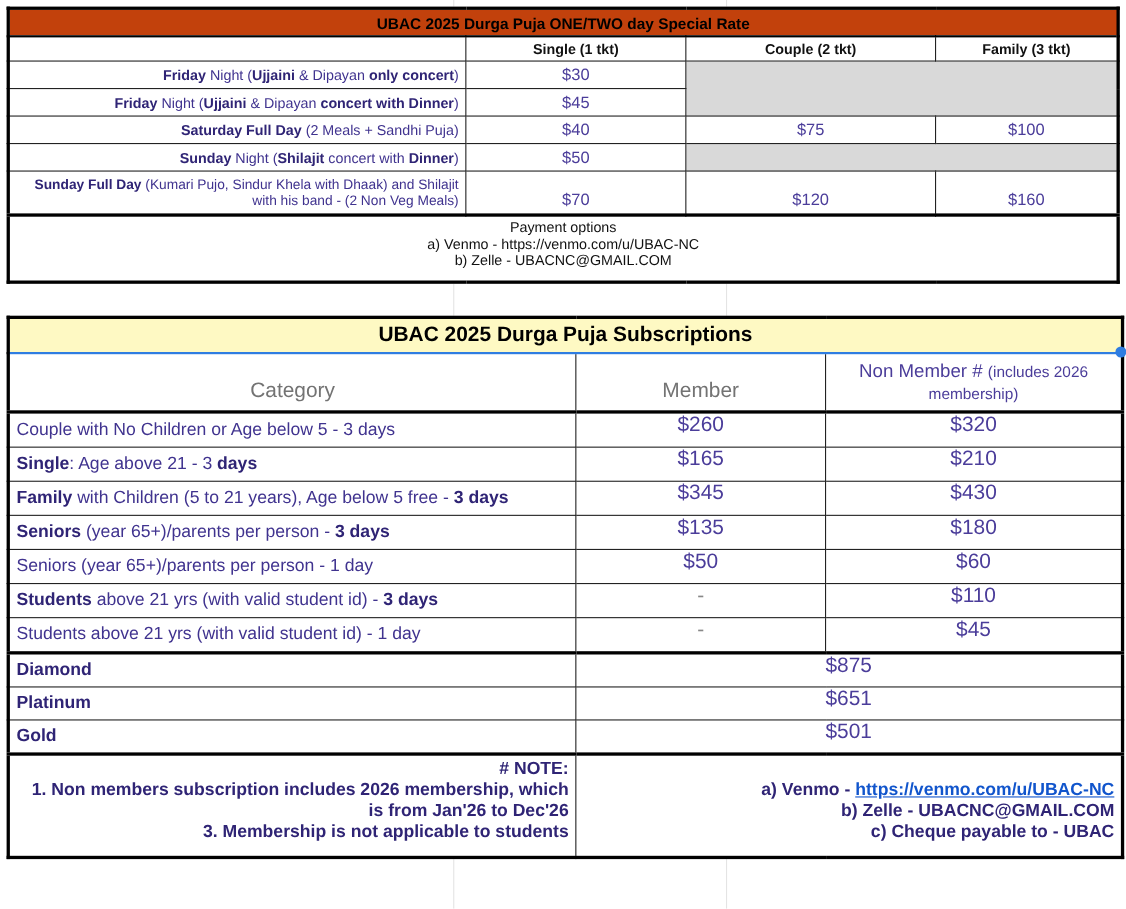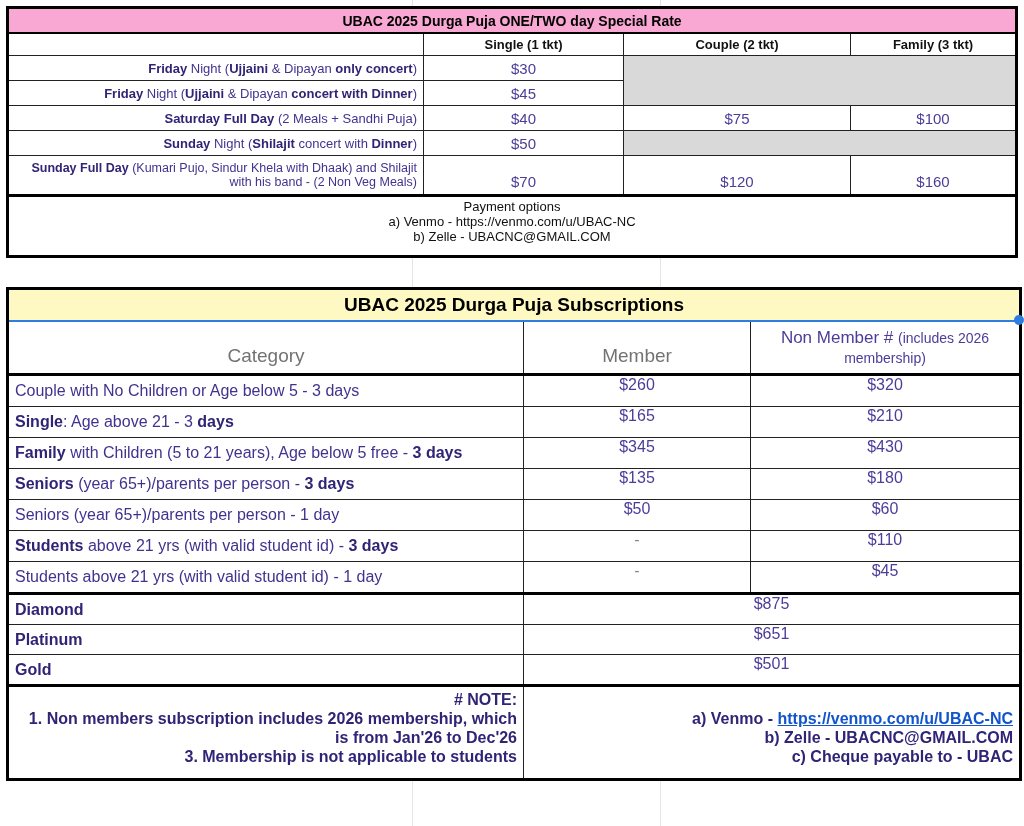--- a/index.html
+++ b/index.html
@@ -8,21 +8,21 @@
   .sheet { position:absolute; left:0; top:0; width:1024px; height:826px; }
   
   .gridline-v { position:absolute; top:0; width:1px; height:826px; background:#e4e4e4; }
 
   table { border-collapse:collapse; position:absolute; table-layout:fixed; }
   td { padding:0 6px; overflow:hidden; white-space:nowrap; }
 
   
   #t1 { left:6px; top:6px; width:1012px; border:3px solid #000; background:#fff; }
   #t1 td { border:1px solid #222; font-size:13px; height:24px;text-align:right; }
-  #t1 .title { background:#f9a8d4; color:#000; font-weight:bold; text-align:center;
+  #t1 .title { background:#c2410c; color:#000; font-weight:bold; text-align:center;
                font-size:14px; height:23px; border-bottom:2px solid #000; }
   #t1 .hdr { color:#111; font-weight:bold; text-align:center; font-size:13px; height:21px; }
   #t1 .price { text-align:center; color:#4b3d9a; font-size:15px; }
   #t1 .grey { background:#d9d9d9; }
   #t1 .lbl { color:#40338f; }
   #t1 .lbl b { color:#2f2475; }
   #t1 .tall { height:38px; white-space:normal; line-height:14px; font-size:12.5px; }
   #t1 .pay { text-align:center; color:#111; font-size:13px; line-height:15px; height:56px;
              border-top:3px solid #000; padding-top:2px; vertical-align:top; }
 
@@ -31,21 +31,21 @@
   #t2 td { border:1px solid #222; height:30px; font-size:16px; }
   #t2 .title { background:#fef9c3; color:#000; font-weight:bold; text-align:center; font-size:19px;
                height:30px; border:2px solid #2f7de1; }
   #t2 .rates { text-align:center; font-weight:bold; font-size:19px; color:#2f2475; }
   #t2 .colhdr { text-align:center; font-size:19px; color:#737373; vertical-align:bottom; padding-bottom:6px; height:45px; }
   #t2 .nmhdr { text-align:center; font-size:17px; color:#4b3d9a; white-space:normal; line-height:20px; }
   #t2 .nmhdr small { font-size:14px; }
   #t2 .thickbot td { border-bottom:3px solid #000; }
   #t2 .lbl { color:#40338f; font-size:16px; }
   #t2 .lbl b { color:#2f2475; }
-  #t2 .val { text-align:center; font-size:16px; color:#4b3d9a; vertical-align:top; }
+  #t2 .val { text-align:center; font-size:19px; color:#4b3d9a; vertical-align:top; }
   #t2 .dash { color:#888; }
   #t2 .tier td { height:29px;margin-top:44px; }
   #t2 .tier .lbl { font-weight:bold; color:#2f2475; font-size:16px; }
   #t2 .thicktop td { border-top:3px solid #000;text-align:right; }
   #t2 .note { vertical-align:top; font-weight:bold; color:#2f2475; font-size:16px; line-height:19px;
               white-space:normal; padding-top:3px; height:88px; }
   #t2 .payb { vertical-align:top; font-weight:bold; color:#2f2475; font-size:16px; line-height:19px;
               padding-top:22px; }
   #t2 .payb a { color:#1155cc; text-decoration:underline; }
   .handle { position:absolute; left:1014px; top:315px; width:10px; height:10px; border-radius:50%; background:#2f7de1; }

